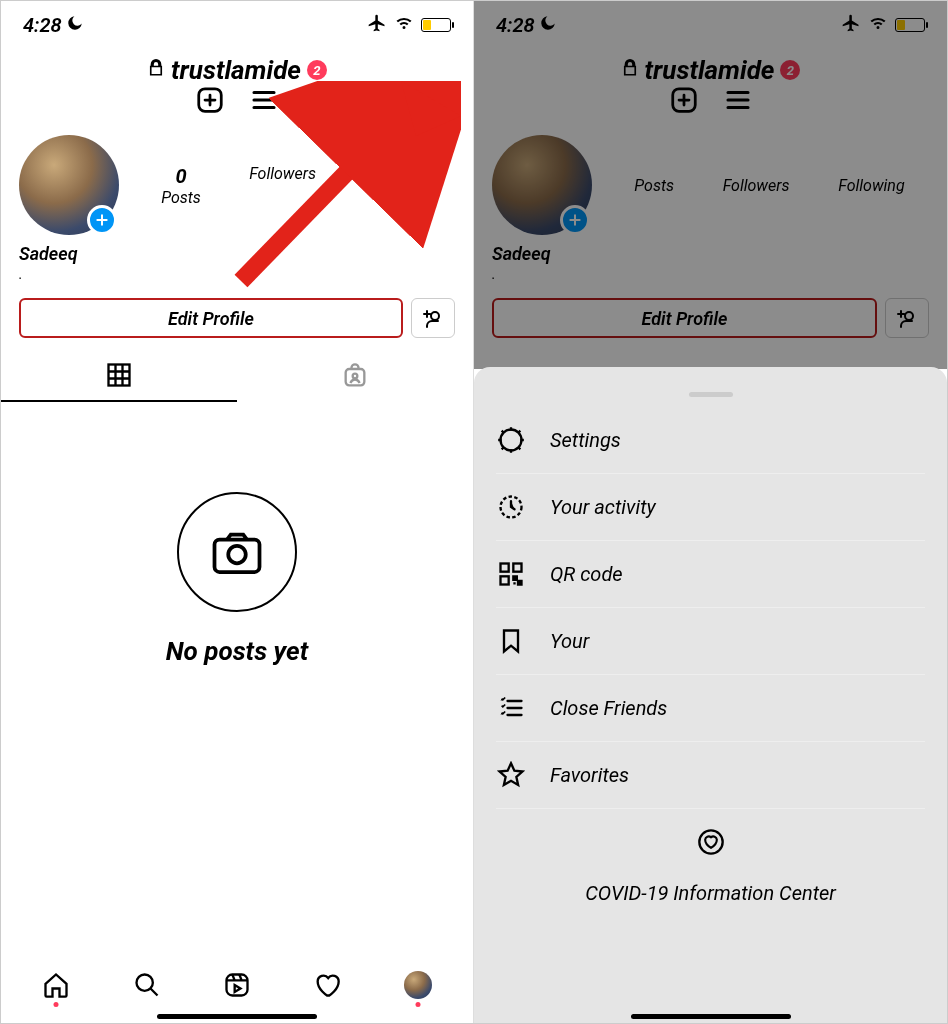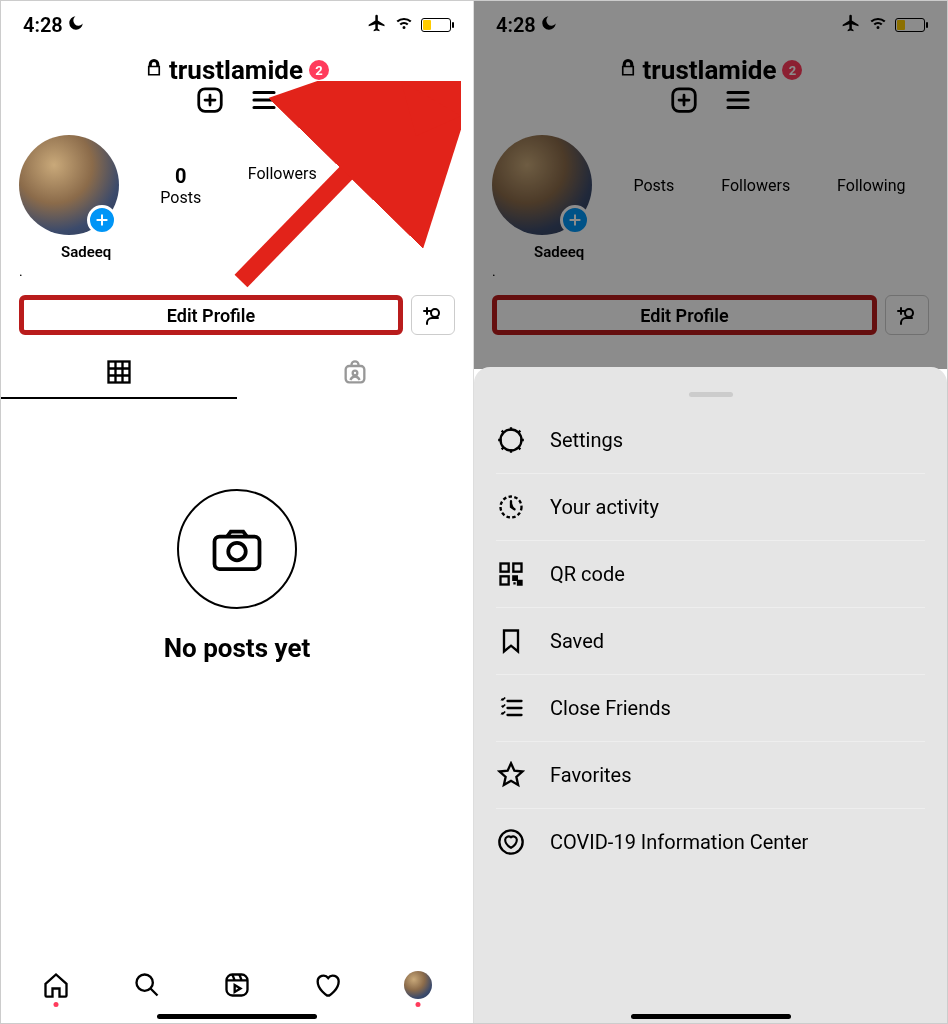--- a/index.html
+++ b/index.html
@@ -10,20 +10,21 @@
     height: 1024px;
     display: flex;
     border: 1px solid #ccc;
   }
   .screen {
     width: 474px;
     height: 1022px;
     position: relative;
     overflow: hidden;
     background: #fff;
+    font-style: italic;
   }
   .screen-left { border-right: 1px solid #ddd; }
   .dim-overlay {
     position: absolute;
     inset: 0;
     background: rgba(0,0,0,0.45);
     pointer-events: none;
     z-index: 5;
   }
   
@@ -131,38 +132,37 @@
   .stats {
     flex: 1;
     display: flex;
     justify-content: space-around;
     text-align: center;
   }
   .stat-num { font-size: 20px; font-weight: 700; }
   .stat-label { font-size: 16px; color: #000; }
   .display-name {
     padding: 4px 18px 2px 18px;
-    font-size: 15px;
+    font-size: 18px;
     font-weight: 600;
-    margin-left: 42px;
   }
   .bio-dot {
     padding: 0 18px 12px 18px;
     font-size: 14px;
   }
   
   .btn-row {
     display: flex;
     gap: 8px;
     padding: 4px 18px 12px 18px;
   }
   .edit-btn {
     flex: 1;
     height: 40px;
-    border: 5px solid #b91c1c;
+    border: 2px solid #b91c1c;
     border-radius: 6px;
     background: #fff;
     font-size: 18px;
     font-weight: 600;
     display: flex;
     align-items: center;
     justify-content: center;
   }
   .addfriend-btn {
     width: 44px; height: 40px;
@@ -273,21 +273,21 @@
     margin: 4px auto 10px auto;
   }
   .menu-list { padding: 0 22px; }
   .menu-item {
     display: flex;
     align-items: center;
     gap: 24px;
     padding: 18px 0;
     border-bottom: 1px solid #eee;
   }
-  .menu-item:last-child { border-bottom: none; }
+  .menu-item:last-child { border-bottom: none; flex-direction: column; }
   .menu-icon {
     width: 30px; height: 30px;
     display: flex;
     align-items: center;
     justify-content: center;
     flex-shrink: 0;
   }
   .menu-label {
     font-size: 20px;
     color: #000;
@@ -582,21 +582,21 @@
             </svg>
         </span>
         <span class="menu-label">QR code</span>
       </div>
       <div class="menu-item">
         <span class="menu-icon">
           <svg width="28" height="28" viewBox="0 0 24 24">
               <path d="M6 3h12v18l-6-5-6 5V3z" fill="none" stroke="#000" stroke-width="2"></path>
             </svg>
         </span>
-        <span class="menu-label">Saved</span>
+        <span class="menu-label">Your</span>
       </div>
       <div class="menu-item">
         <span class="menu-icon">
           <svg width="28" height="28" viewBox="0 0 24 24">
               <path d="M9 6h12M9 12h12M9 18h12" stroke="#000" stroke-width="2" stroke-linecap="round"></path>
               <path d="M4 4l1 1 2-2M4 10l1 1 2-2M4 16l1 1 2-2" fill="none" stroke="#000" stroke-width="1.5"></path>
               <path d="M4 4l-1 2 2-1M4 16l-1 2 2-1" fill="#000"></path>
             </svg>
         </span>
         <span class="menu-label">Close Friends</span>

